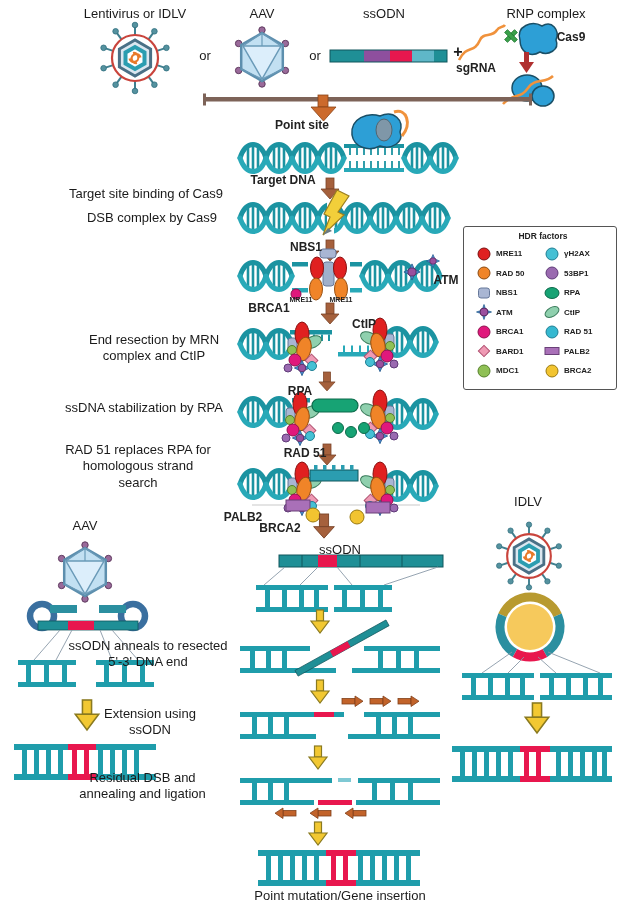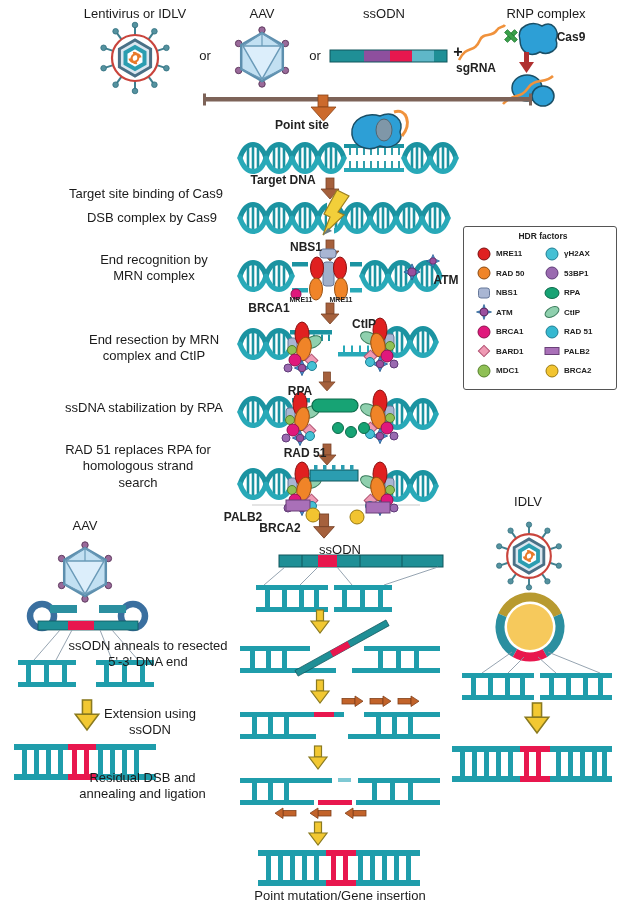--- a/index.html
+++ b/index.html
@@ -543,21 +543,20 @@
 <div class="lbl" style="left:352px;top:6px;width:64px;">ssODN</div>
 <div class="lbl big" style="left:446px;top:42px;width:24px;">+</div>
 <div class="lbl" style="left:490px;top:6px;width:112px;">RNP complex</div>
 <div class="lbl ann" style="left:455px;top:61px;width:42px;position:absolute;text-align:center;">sgRNA</div>
 <div class="lbl ann" style="left:552px;top:30px;width:38px;">Cas9</div>
 
 <div class="lbl" style="left:60px;top:138px;width:172px;margin-top:48px;">Target site binding of Cas9</div>
 <div class="lbl ann" style="left:272px;top:118px;width:60px;position:absolute;text-align:center;">Point site</div>
 <div class="lbl ann" style="left:250px;top:173px;width:66px;position:absolute;text-align:center;">Target DNA</div>
 <div class="lbl" style="left:76px;top:210px;width:152px;">DSB complex by Cas9</div>
-<div class="lbl" style="left:86px;top:252px;width:136px;">End recognition by MRN complex</div>
 <div class="lbl ann" style="left:288px;top:240px;width:36px;position:absolute;text-align:center;">NBS1</div>
 <div class="lbl ann" style="left:282px;top:296px;width:38px;position:absolute;text-align:center;font-size:7px;">MRE11</div>
 <div class="lbl ann" style="left:322px;top:296px;width:38px;position:absolute;text-align:center;font-size:7px;">MRE11</div>
 <div class="lbl ann" style="left:248px;top:301px;width:42px;position:absolute;text-align:center;">BRCA1</div>
 <div class="lbl ann" style="left:430px;top:273px;width:32px;position:absolute;text-align:center;">ATM</div>
 <div class="lbl" style="left:84px;top:332px;width:140px;">End resection by MRN complex and CtIP</div>
 <div class="lbl ann" style="left:346px;top:317px;width:36px;position:absolute;text-align:center;">CtIP</div>
 <div class="lbl" style="left:56px;top:400px;width:176px;">ssDNA stabilization by RPA</div>
 <div class="lbl ann" style="left:282px;top:384px;width:36px;position:absolute;text-align:center;">RPA</div>
 <div class="lbl" style="left:64px;top:442px;width:148px;">RAD 51 replaces RPA for homologous strand search</div>

